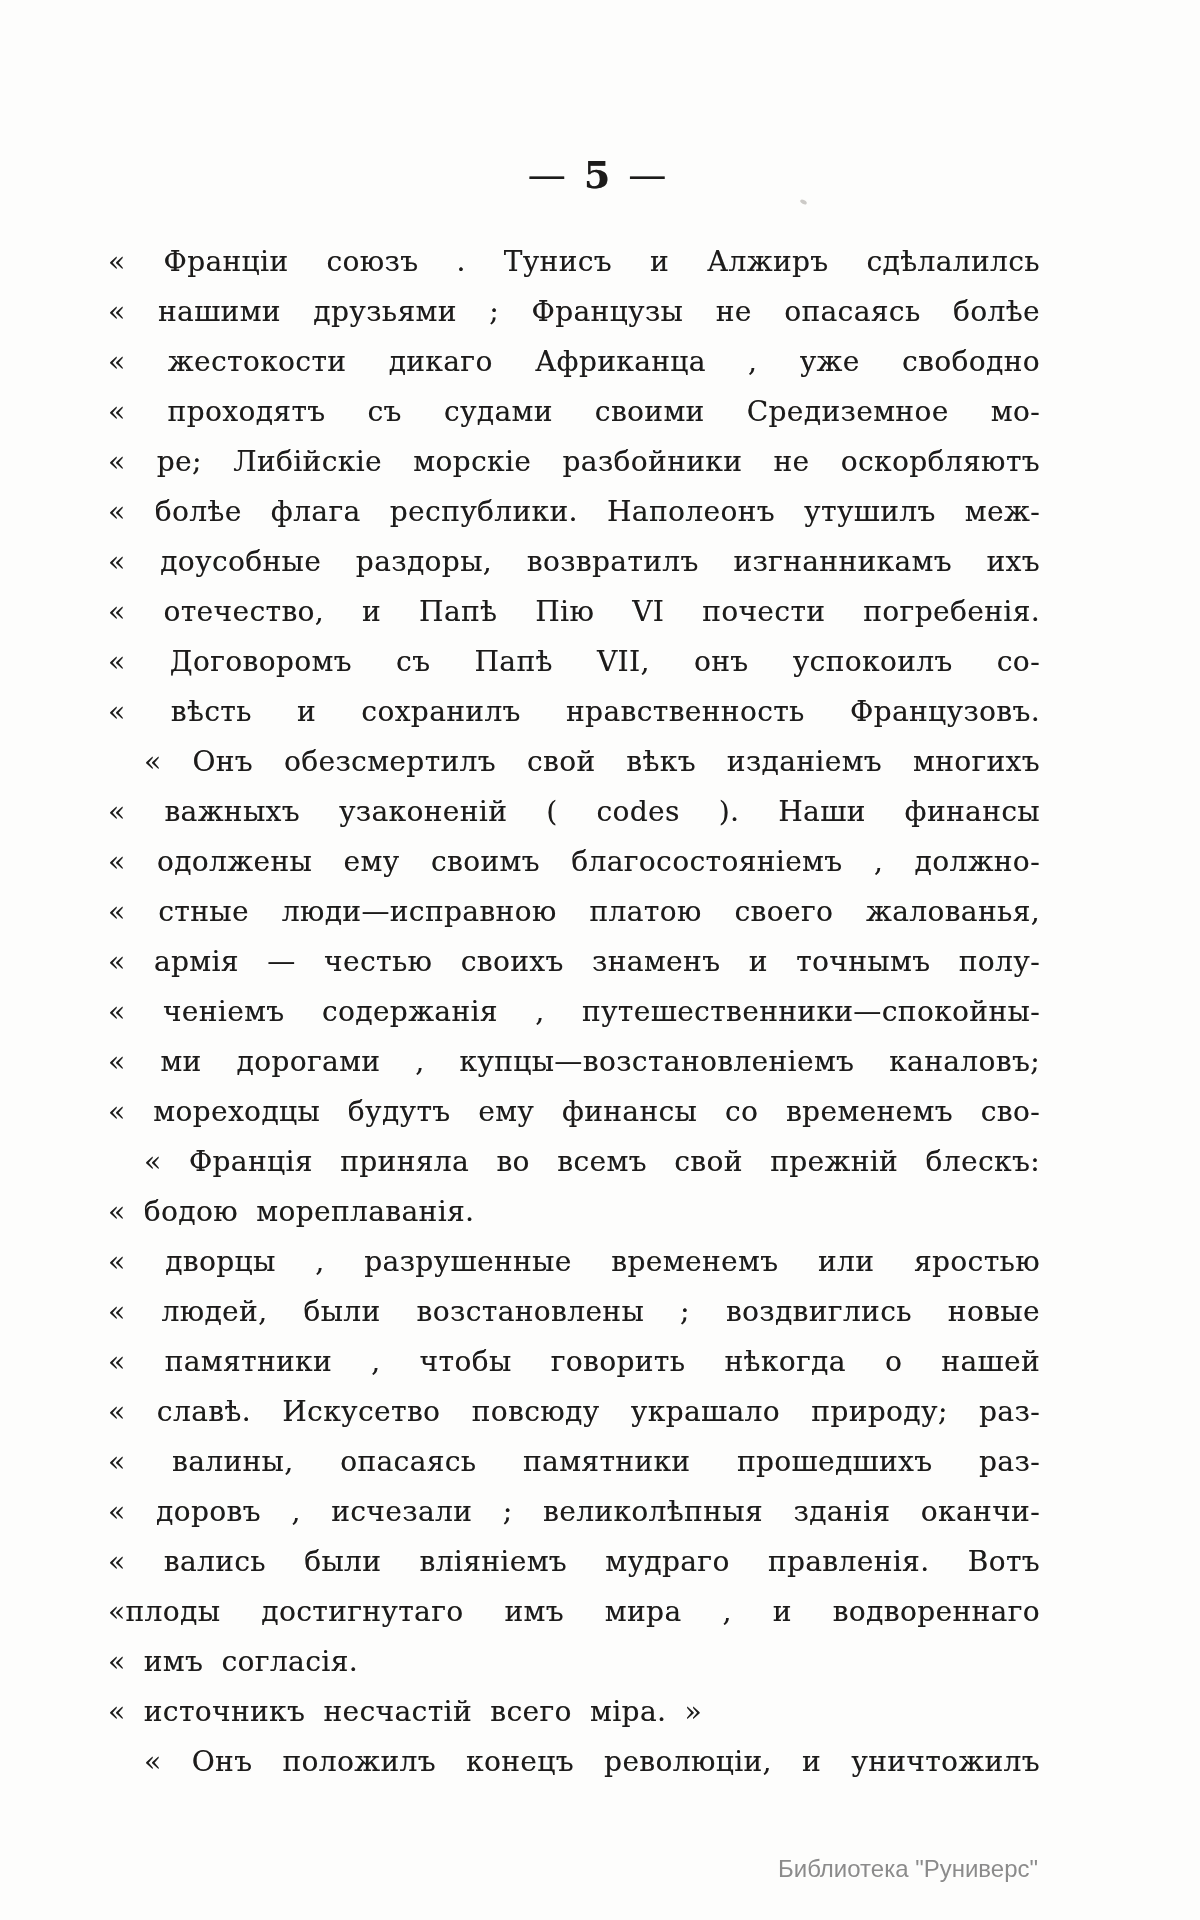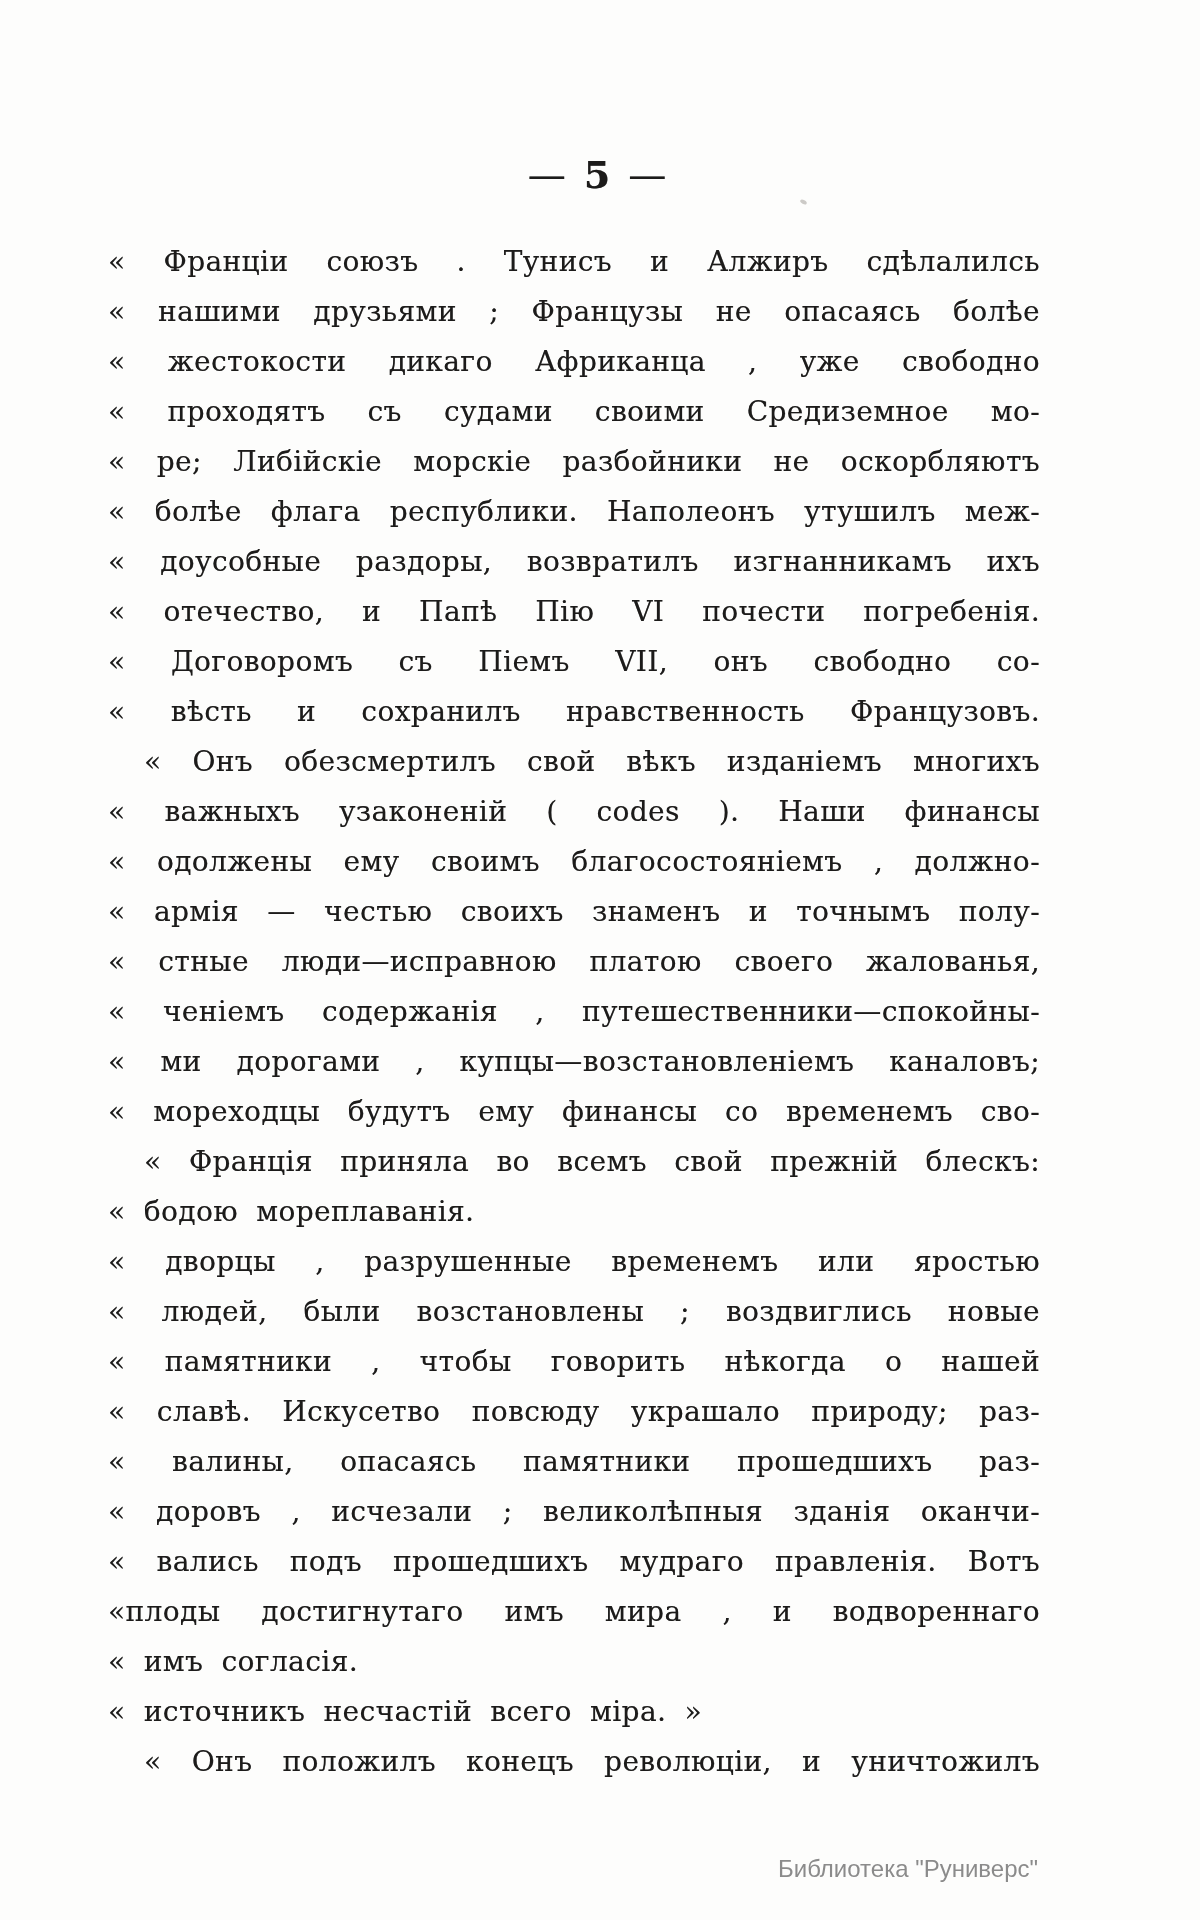--- a/index.html
+++ b/index.html
@@ -54,39 +54,39 @@
 
   <div class="text-block" id="text-block">
       <div class="line justify">« Франціи союзъ . Тунисъ и Алжиръ сдѣлалилсь</div>
       <div class="line justify">« нашими друзьями ; Французы не опасаясь болѣе</div>
       <div class="line justify">« жестокости дикаго Африканца , уже свободно</div>
       <div class="line justify">« проходятъ съ судами своими Средиземное мо-</div>
       <div class="line justify">« ре; Либійскіе морскіе разбойники не оскорбляютъ</div>
       <div class="line justify">« болѣе флага республики. Наполеонъ утушилъ меж-</div>
       <div class="line justify">« доусобные раздоры, возвратилъ изгнанникамъ ихъ</div>
       <div class="line justify">« отечество, и Папѣ Пію VI почести погребенія.</div>
-      <div class="line justify">« Договоромъ съ Піемъ VII, онъ свободно со-</div>
+      <div class="line justify">« Договоромъ съ Папѣ VII, онъ успокоилъ со-</div>
       <div class="line justify">« вѣсть и сохранилъ нравственность Французовъ.</div>
       <div class="line justify indent">« Онъ обезсмертилъ свой вѣкъ изданіемъ многихъ</div>
       <div class="line justify">« важныхъ узаконеній ( codes ). Наши финансы</div>
       <div class="line justify">« одолжены ему своимъ благосостояніемъ , должно-</div>
+      <div class="line justify">« стные люди—исправною платою своего жалованья,</div>
       <div class="line justify">« армія — честью своихъ знаменъ и точнымъ полу-</div>
-      <div class="line justify">« стные люди—исправною платою своего жалованья,</div>
       <div class="line justify">« ченіемъ содержанія , путешественники—спокойны-</div>
       <div class="line justify">« ми дорогами , купцы—возстановленіемъ каналовъ;</div>
       <div class="line justify">« мореходцы будутъ ему финансы со временемъ сво-</div>
       <div class="line justify indent">« Франція приняла во всемъ свой прежній блескъ:</div>
       <div class="line plain">« бодою мореплаванія.</div>
       <div class="line justify">« дворцы , разрушенные временемъ или яростью</div>
       <div class="line justify">« людей, были возстановлены ; воздвиглись новые</div>
       <div class="line justify">« памятники , чтобы говорить нѣкогда о нашей</div>
       <div class="line justify">« славѣ. Искусетво повсюду украшало природу; раз-</div>
       <div class="line justify">« валины, опасаясь памятники прошедшихъ раз-</div>
       <div class="line justify">« доровъ , исчезали ; великолѣпныя зданія оканчи-</div>
-      <div class="line justify">« вались подъ прошедшихъ мудраго правленія. Вотъ</div>
+      <div class="line justify">« вались были вліяніемъ мудраго правленія. Вотъ</div>
       <div class="line justify">«плоды достигнутаго имъ мира , и водвореннаго</div>
       <div class="line plain">« имъ согласія.</div>
       <div class="line plain">« источникъ несчастій всего міра. »</div>
       <div class="line justify indent">« Онъ положилъ конецъ революціи, и уничтожилъ</div>
     </div>
 
   <div class="watermark">Библиотека "Руниверс"</div>
 
 </div>
 

